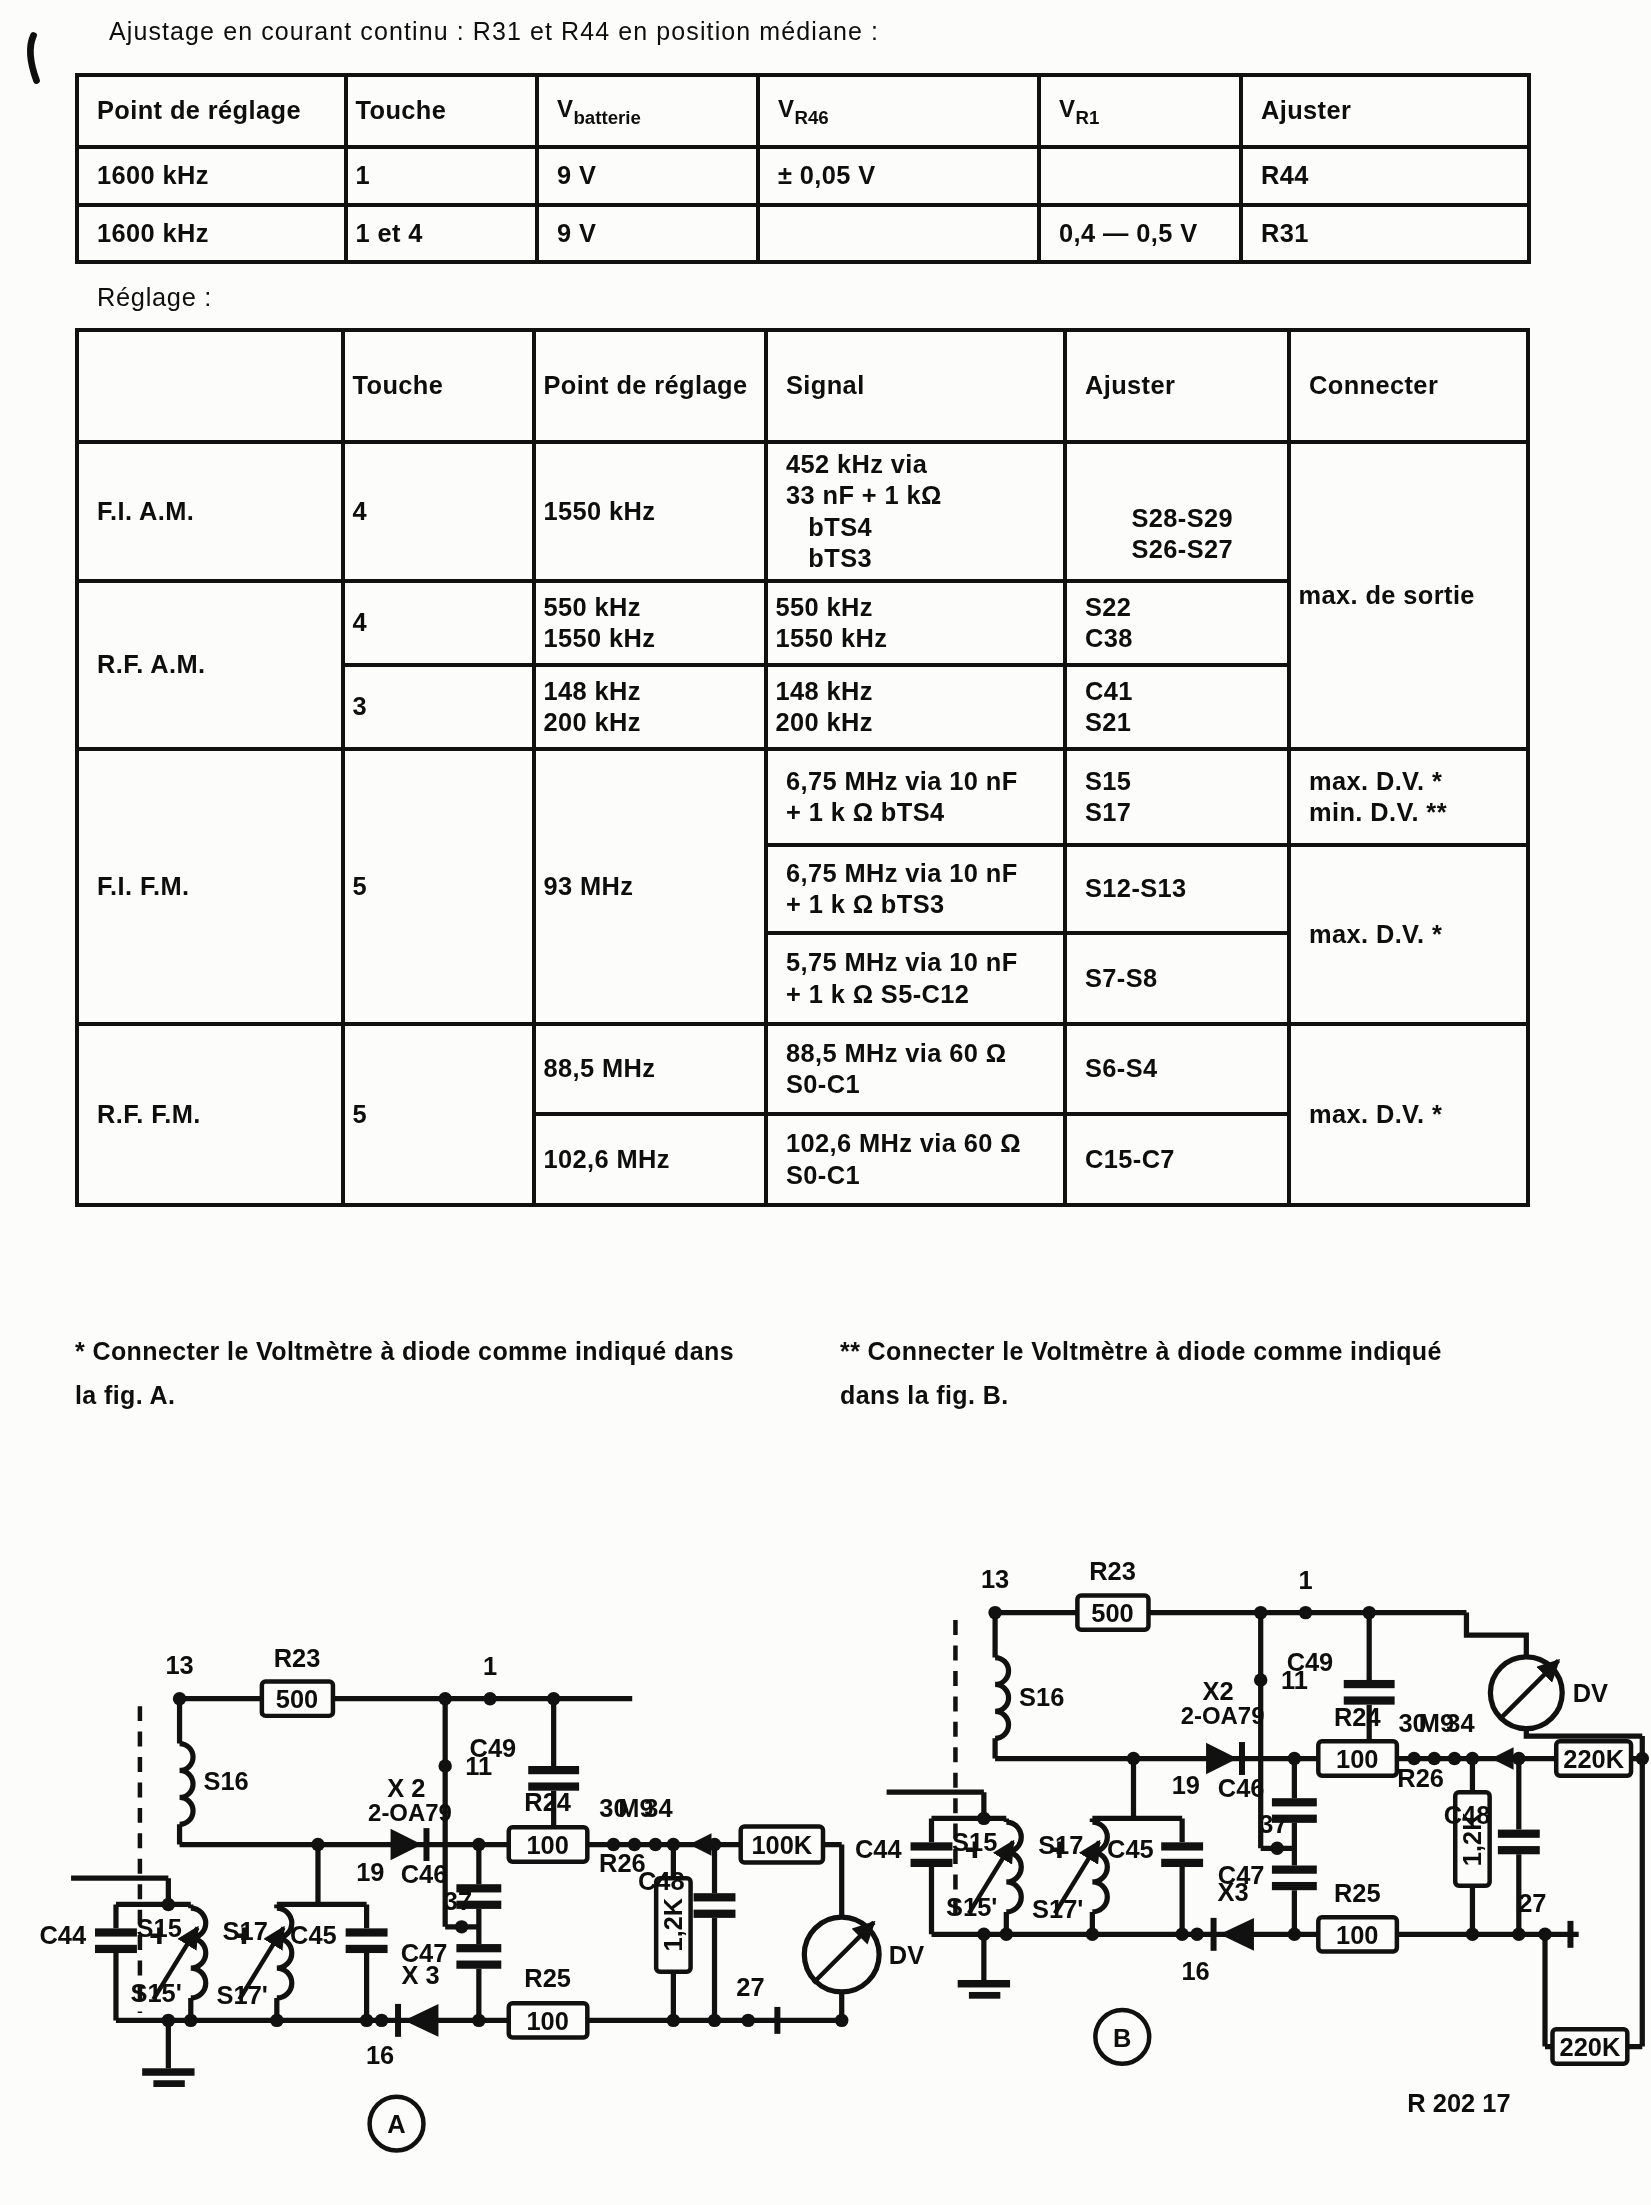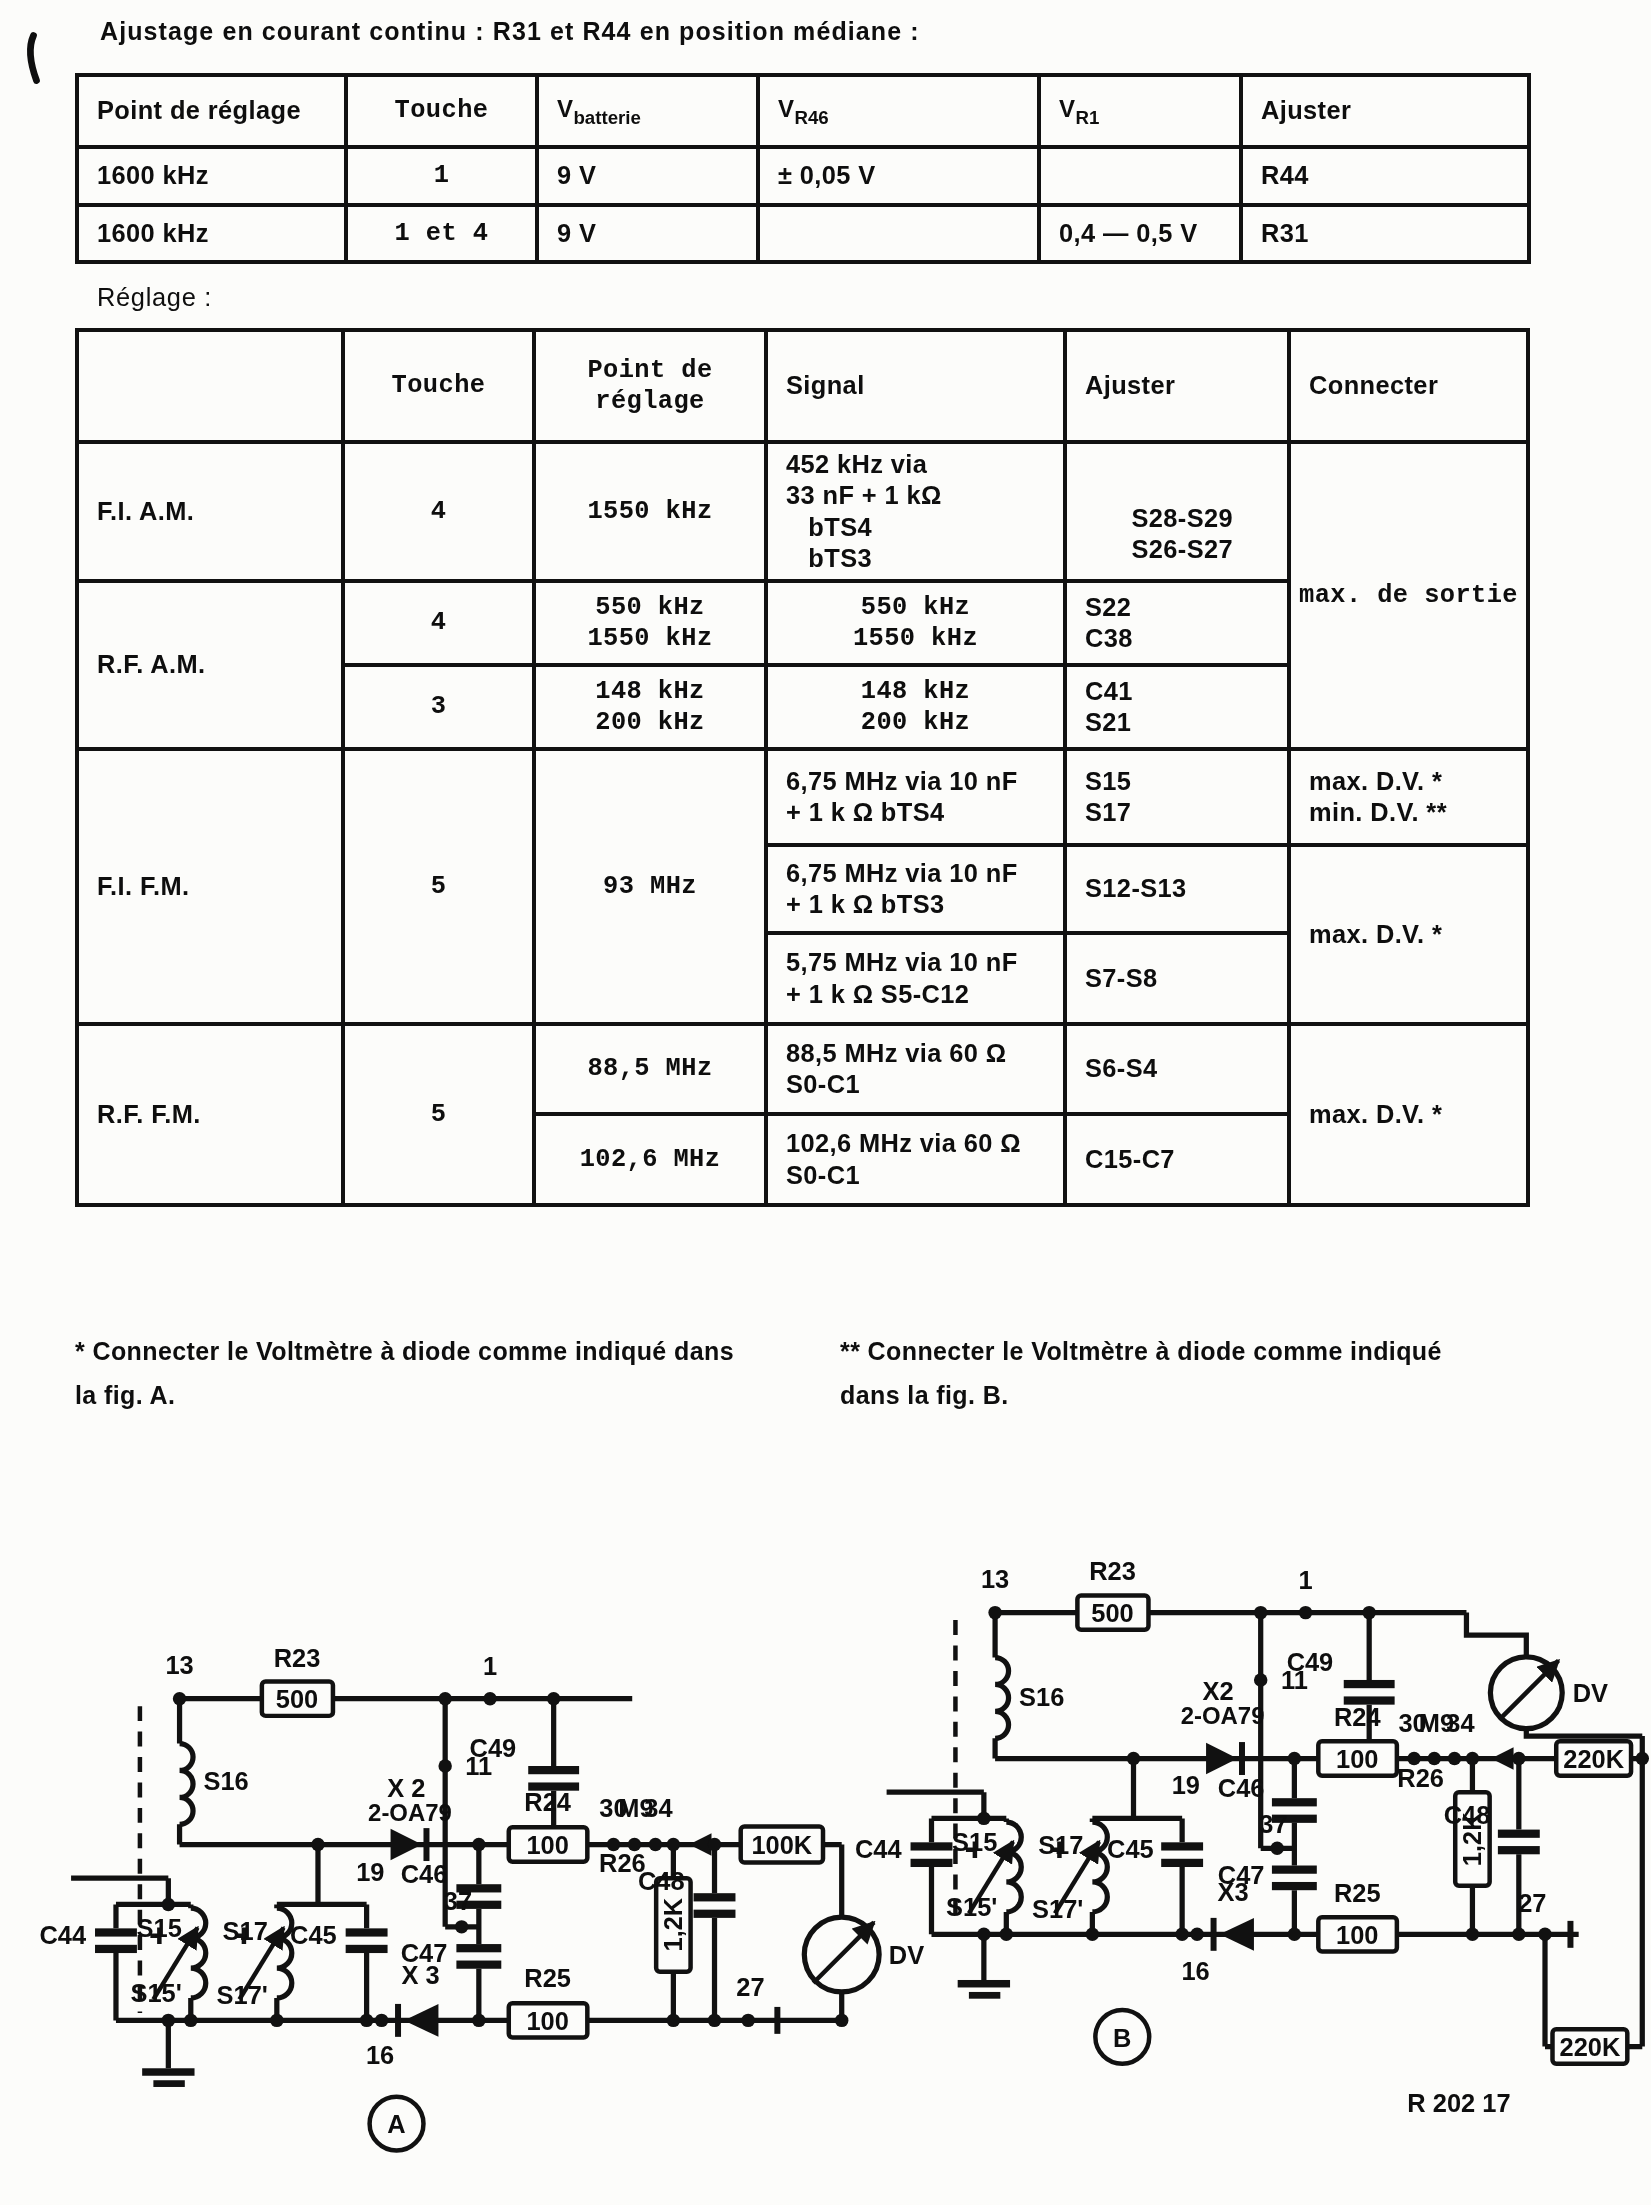--- a/index.html
+++ b/index.html
@@ -3,36 +3,36 @@
 <meta charset="utf-8">
 <style>
   html,body { margin:0; padding:0; }
   body {
     position:relative; width:1652px; height:2205px;
     background:#fcfcfa; color:#0e0e0e;
     font-family:"Liberation Sans", sans-serif;
     overflow:hidden;
   }
   .title {
-    position:absolute; left:100px; top:16.5px;
-    font-size:25px; font-weight:700; letter-spacing:1.1px;
+    position:absolute; left:109px; top:16.5px;
+    font-size:25px; font-weight:400; letter-spacing:1.1px;
   }
   .reglage {
     position:absolute; left:97px; top:283px;
     font-size:25.4px; font-weight:400; letter-spacing:0.7px;
   }
   table { position:absolute; left:75px; border-collapse:collapse; table-layout:fixed;border-radius:15px; }
   td {
     border:4.5px solid #111; font-size:25.4px; font-weight:600;
     padding:4.5px 7.5px 4.5px 18px; vertical-align:middle;
     white-space:pre-line; line-height:1.24; letter-spacing:0.4px;
   }
   #t1 { top:73px; }
   #t2 { top:328px; }
-  .c  { text-align:center; padding-left:7.5px;font-family:Liberation Mono, monospace; }
+  .c  { text-align:left; padding-left:7.5px; }
   .bot{ vertical-align:bottom; padding-bottom:13.5px;text-align:center; }
   .vsub { font-size:18.7px; font-weight:600; vertical-align:-6.7px; letter-spacing:0;text-align:center; }
   .vtop { font-size:24px; }
   .fnote {
     position:absolute; font-size:25px; font-weight:700;
     line-height:1.75; white-space:pre-line; letter-spacing:0.4px;
   }
   #fnL { left:75px;  top:1330px; width:711px; }
   #fnR { left:840px; top:1330px; width:718px; }
   svg text { font-family:"Liberation Sans", sans-serif; font-size:34px; font-weight:700; fill:#0e0e0e; }

